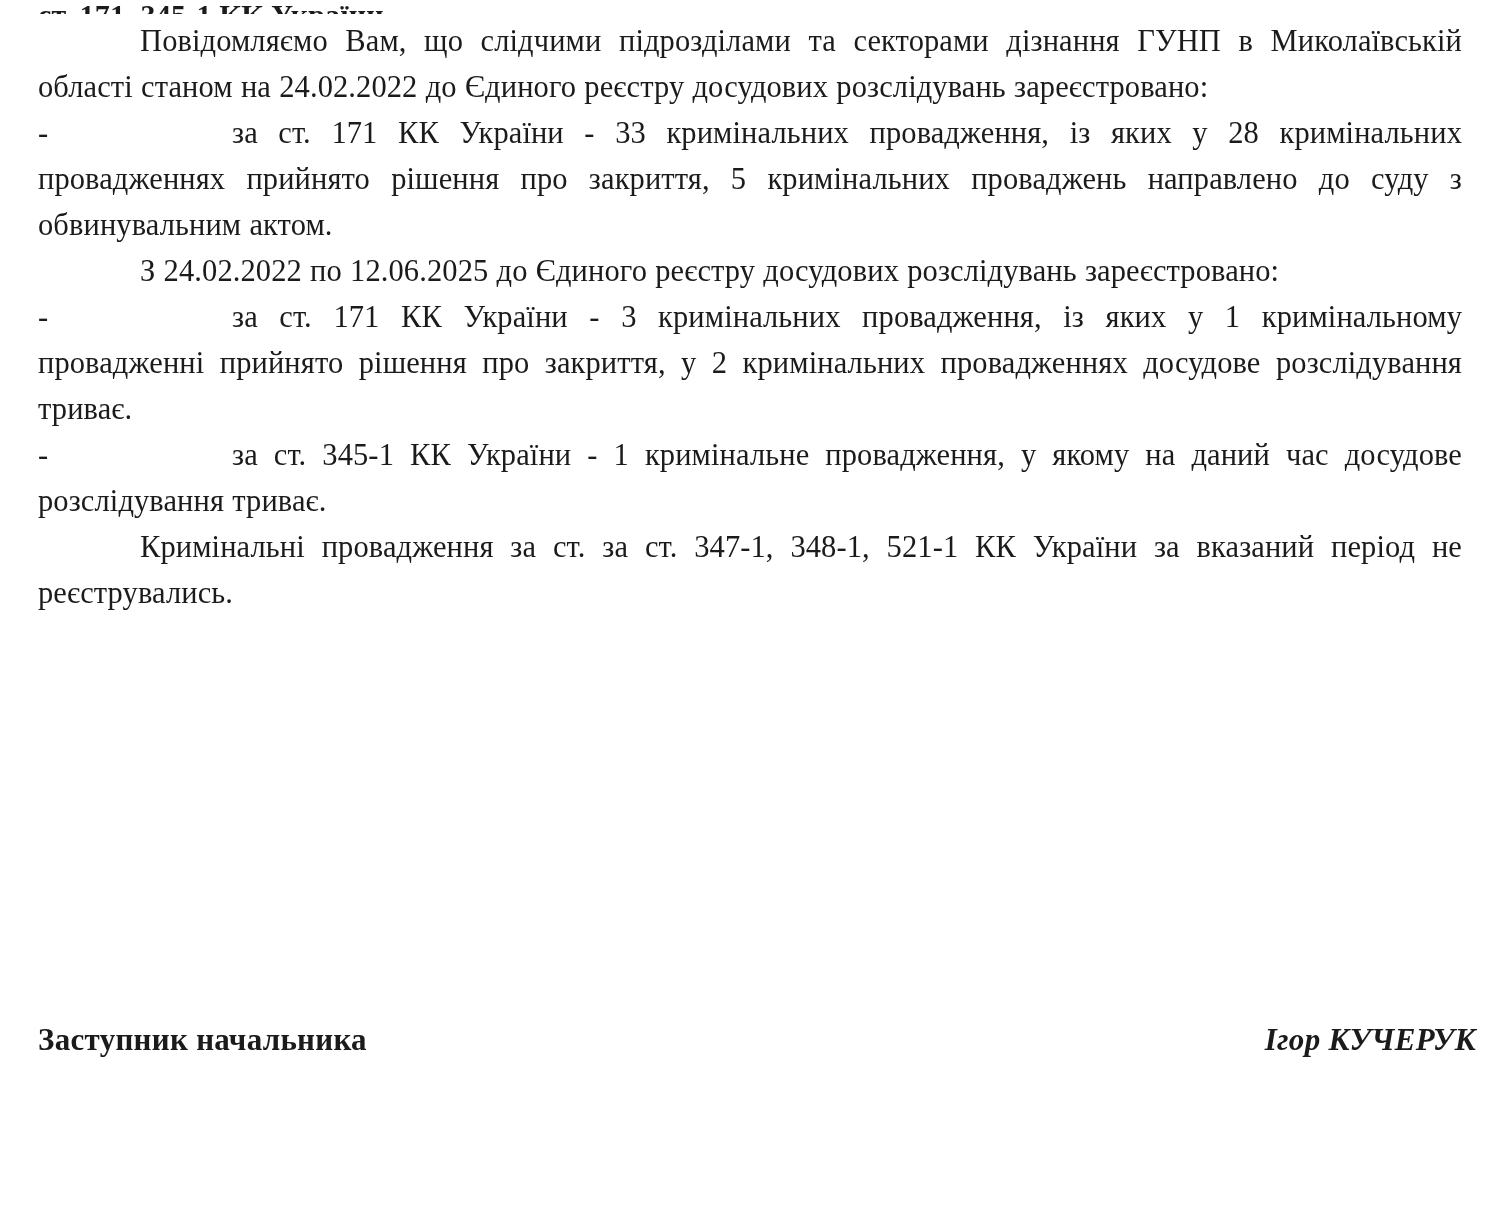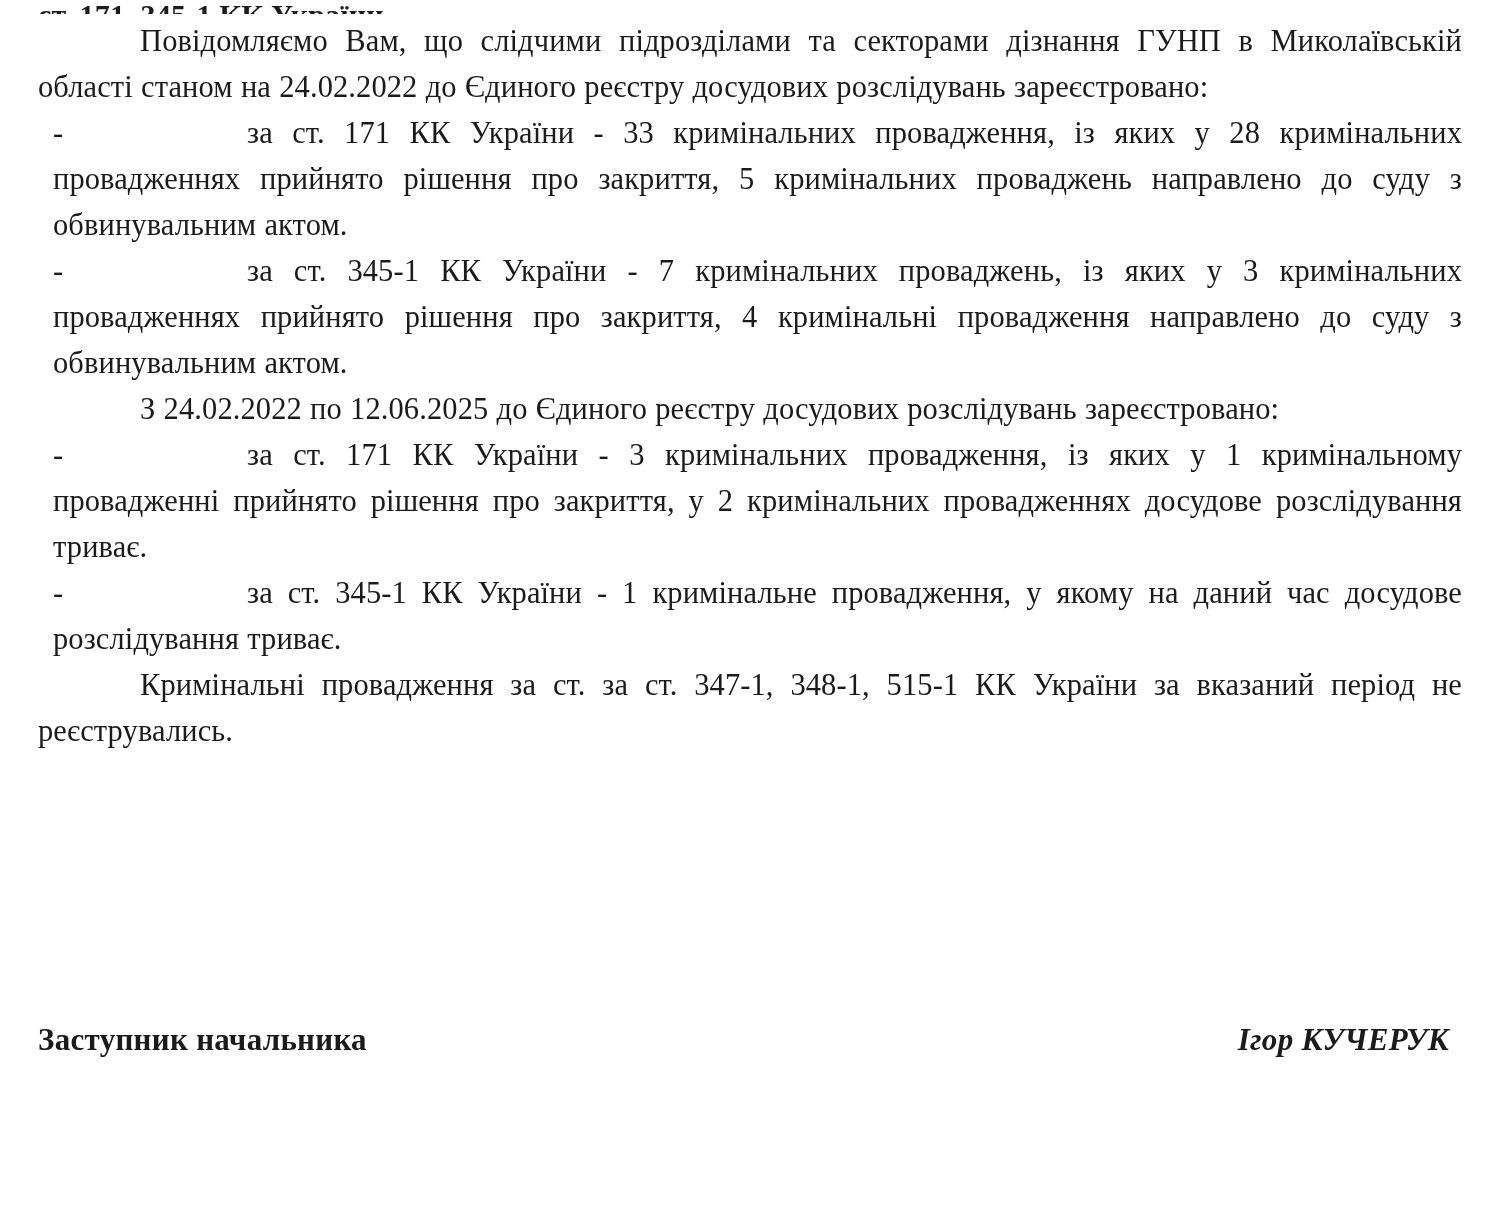--- a/index.html
+++ b/index.html
@@ -38,37 +38,36 @@
     line-height: 46px;
     text-align: justify;
     text-indent: 102px;
     letter-spacing: 0.1px;
     word-spacing: 0.5px;
     -webkit-hyphens: none;
     hyphens: none;
   }
   p.body-par.dash {
     text-indent: 0;
-    margin-left: 15px;
   }
   p.body-par.dash .dash-mark {
     display: inline-block;
     width: 102px;
   }
   p.body-par.dash .dash-gap {
     display: inline-block;
     width: 92px;
   }
   .text-justify-last {
     text-align-last: left;
   }
   .signature-row {
     position: absolute;
     left: 38px;
-    right: 51px;
+    right: 24px;
     top: 1022px;
     display: flex;
     justify-content: space-between;
     align-items: baseline;
     font-size: 31px;
     font-weight: bold;
     letter-spacing: 0.3px;
   }
   .signature-row .left {
     white-space: nowrap;
@@ -84,35 +83,32 @@
 <div class="page">
 
   <div class="clipped-line">ст. 171, 345-1 КК України.</div>
 
   <p class="body-par text-justify-last">Повідомляємо Вам, що слідчими підрозділами та секторами дізнання ГУНП в Миколаївській області станом на 24.02.2022 до Єдиного реєстру досудових розслідувань зареєстровано:</p>
 
   <p class="body-par dash">
     <span class="dash-mark">-</span><span class="dash-gap"></span><span>за ст. 171 КК України - 33 кримінальних провадження, із яких у 28 кримінальних провадженнях прийнято рішення про закриття, 5 кримінальних проваджень направлено до суду з обвинувальним актом.</span>
   </p>
 
-  <p class="body-par dash">
-    <span class="dash-mark">-</span><span class="dash-gap"></span><span>за ст. 345-1 КК України - 7 кримінальних проваджень, із яких у 3 кримінальних провадженнях прийнято рішення про закриття, 4 кримінальні провадження направлено до суду з обвинувальним актом.</span>
-  </p>
 
 
   <p class="body-par text-justify-last">З 24.02.2022 по 12.06.2025 до Єдиного реєстру досудових розслідувань зареєстровано:</p>
 
   <p class="body-par dash">
     <span class="dash-mark">-</span><span class="dash-gap"></span><span>за ст. 171 КК України - 3 кримінальних провадження, із яких у 1 кримінальному провадженні прийнято рішення про закриття, у 2 кримінальних провадженнях досудове розслідування триває.</span>
   </p>
 
   <p class="body-par dash">
     <span class="dash-mark">-</span><span class="dash-gap"></span><span>за ст. 345-1 КК України - 1 кримінальне провадження, у якому на даний час досудове розслідування триває.</span>
   </p>
 
-  <p class="body-par text-justify-last">Кримінальні провадження за ст. за  ст. 347-1, 348-1, 515-1 КК України за вказаний період не реєструвались.</p>
+  <p class="body-par text-justify-last">Кримінальні провадження за ст. за  ст. 347-1, 348-1, 521-1 КК України за вказаний період не реєструвались.</p>
 
   <div class="signature-row">
     <div class="left">Заступник начальника</div>
     <div class="right">Ігор КУЧЕРУК</div>
   </div>
 
 </div>
 
 </body></html>

